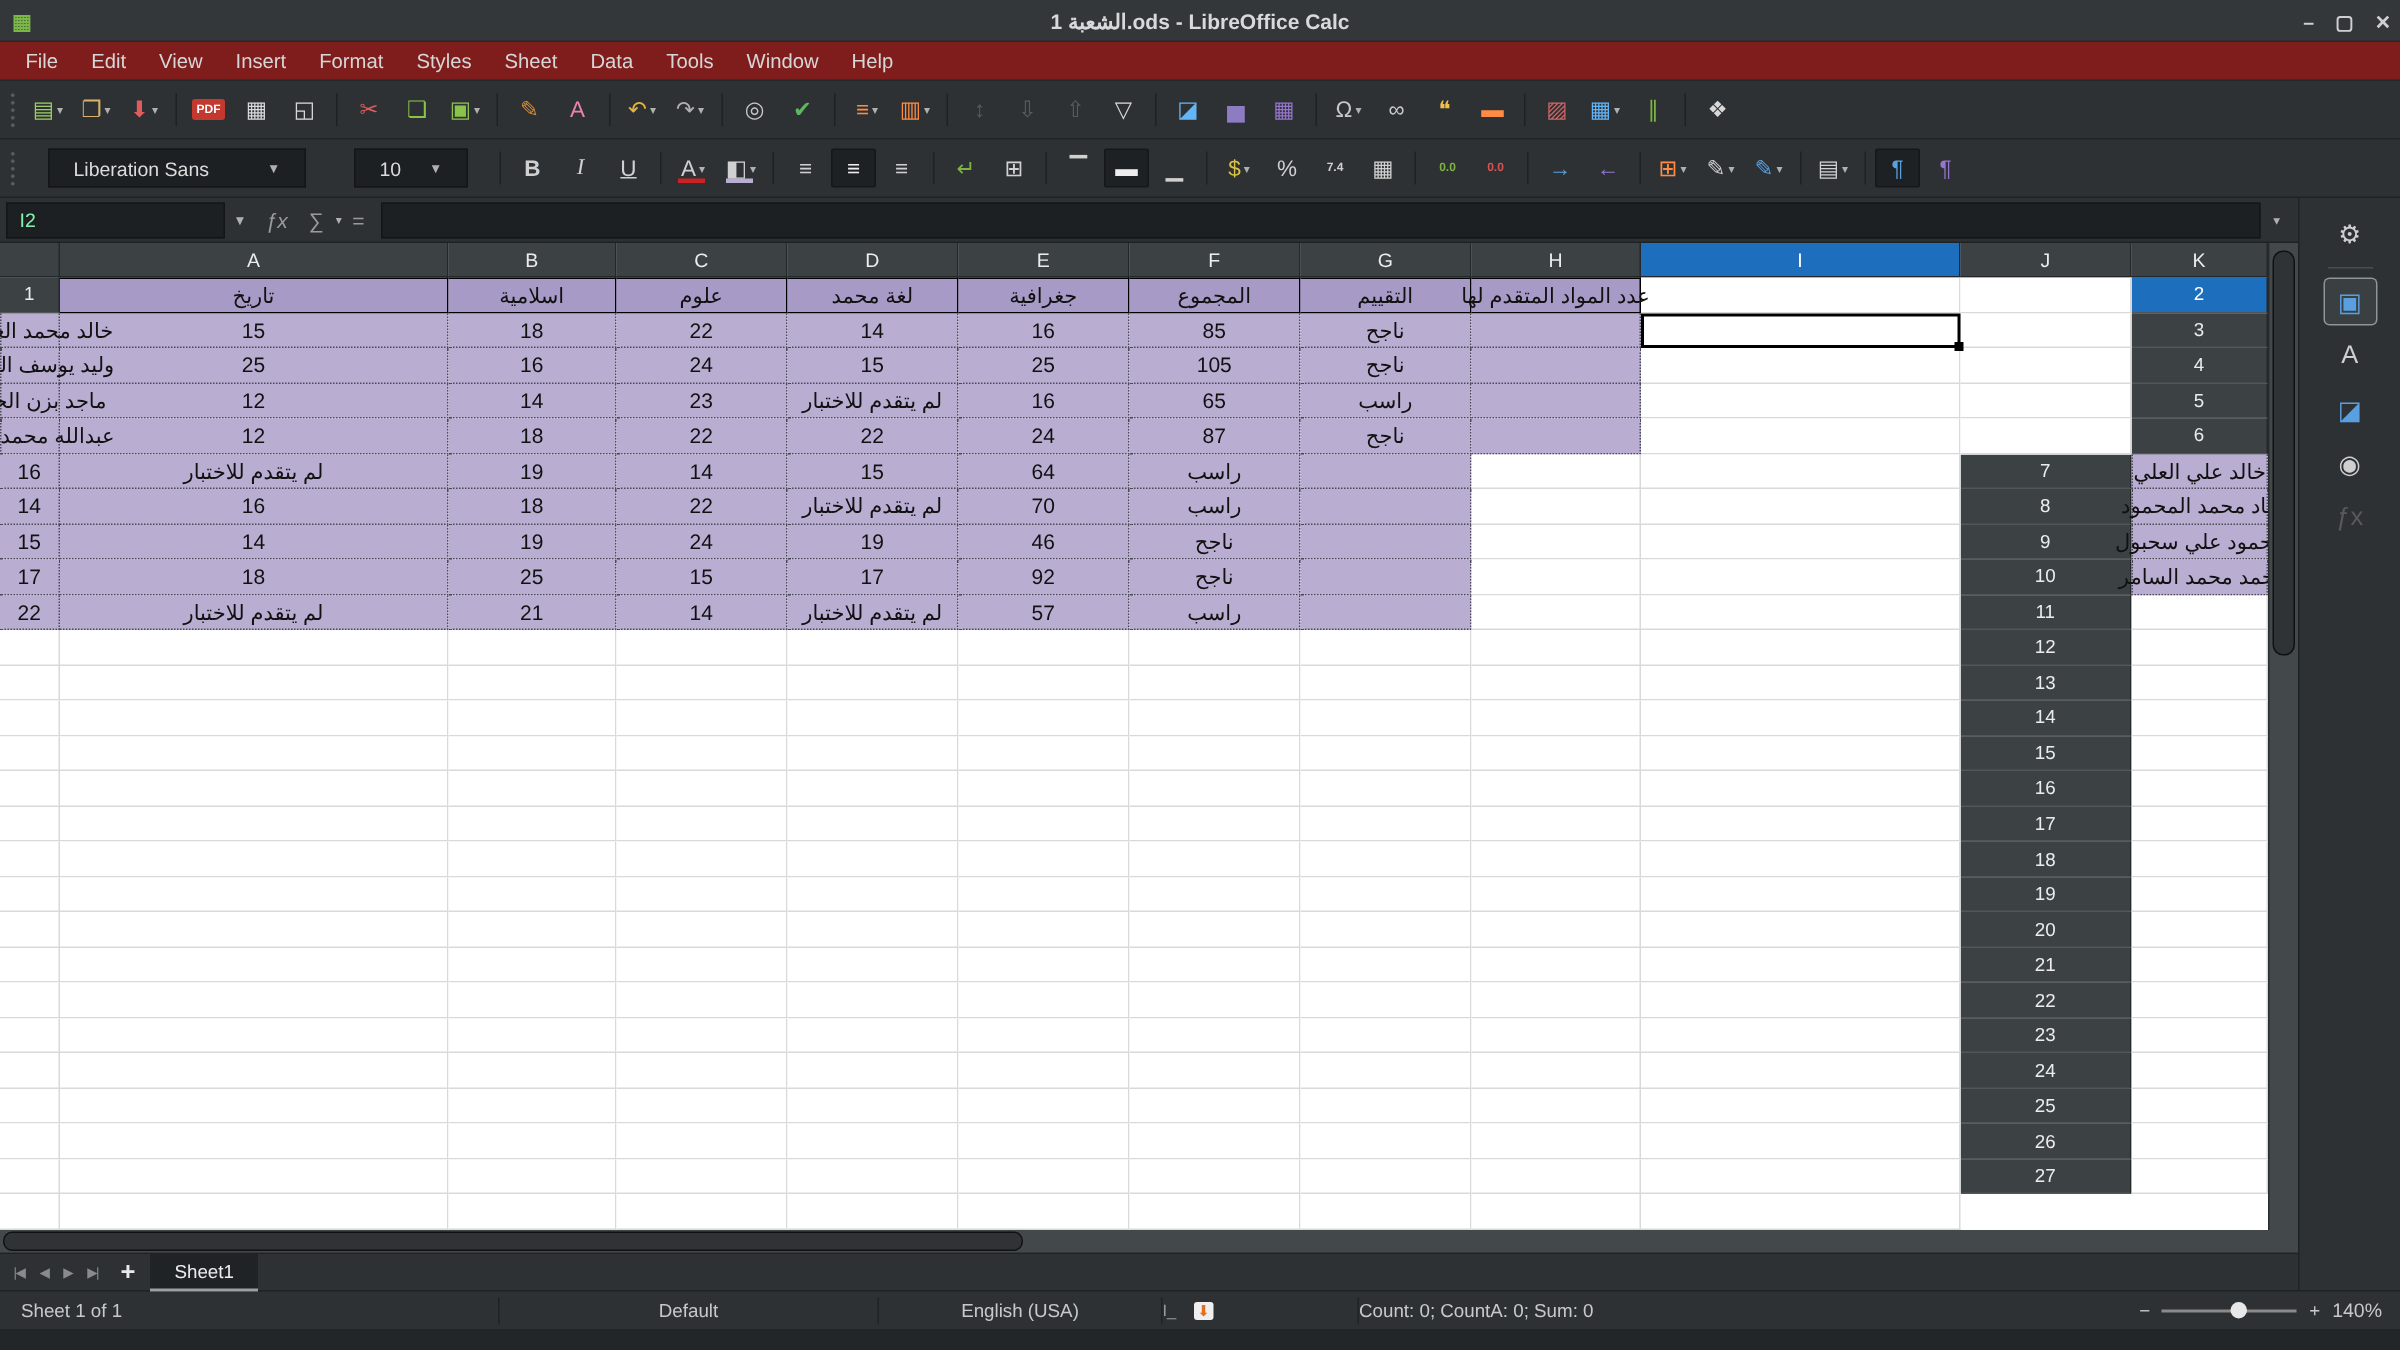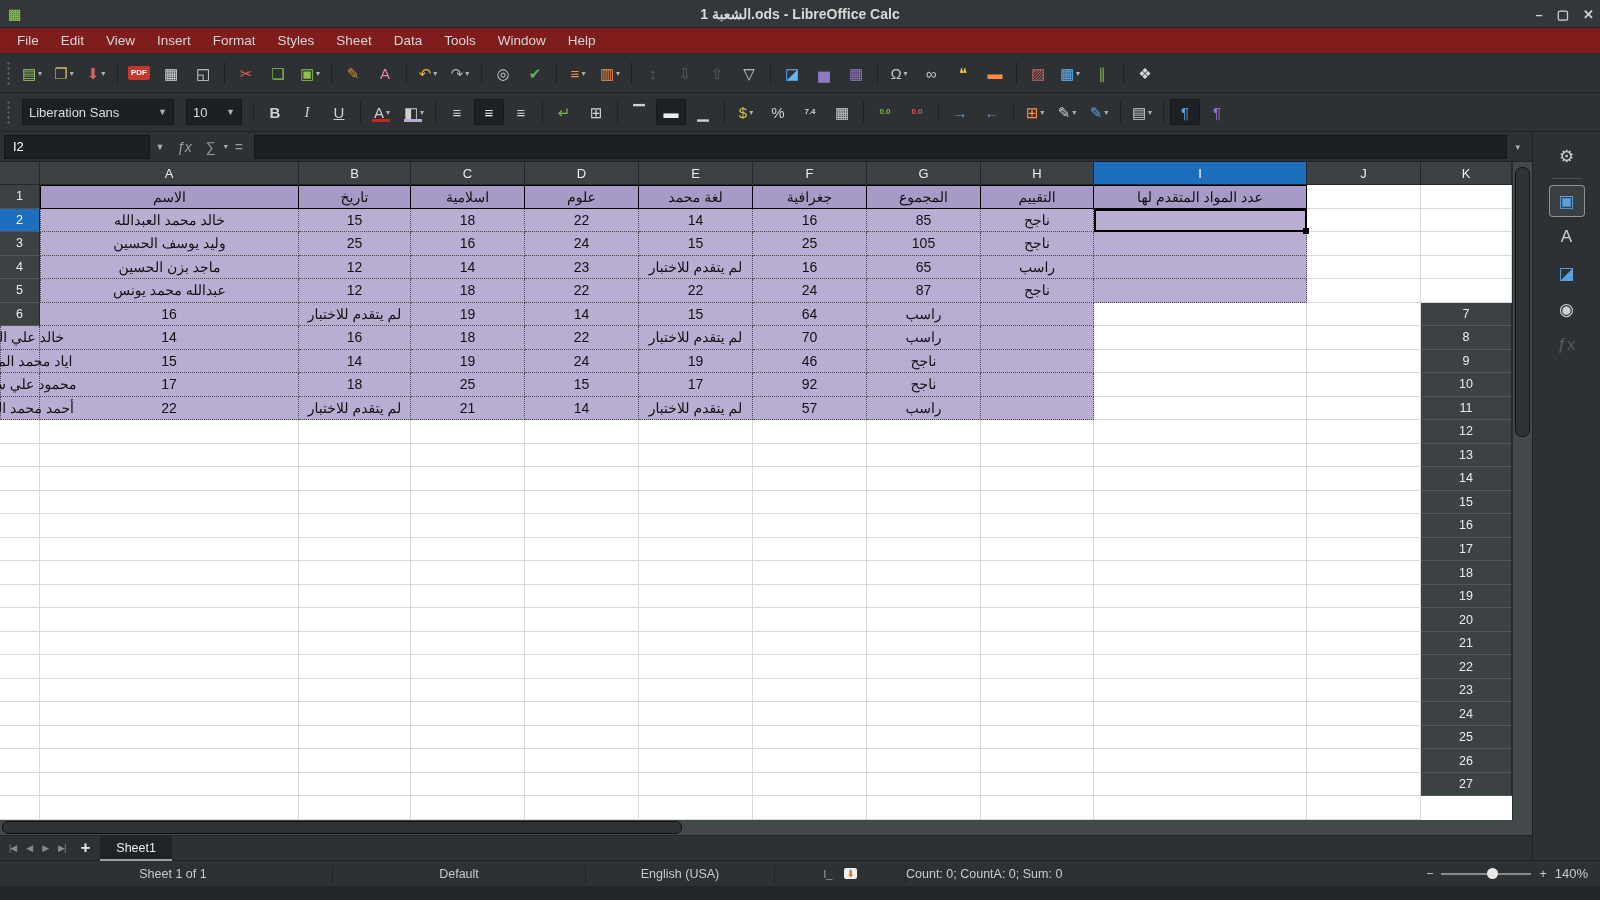--- a/index.html
+++ b/index.html
@@ -19,26 +19,26 @@
   .tbtn{height:26px;min-width:24px;padding:0 3px;display:flex;align-items:center;justify-content:center;gap:1px;border-radius:2px;position:relative;margin:0 1px;flex:none;}
   .tbtn.active{background:#1d2124;box-shadow:inset 0 0 0 1px #15181a;}
   .tbtn.disabled{opacity:.4;}
   .tglyph{font-size:15px;line-height:1;}
   .tglyph.b{font-weight:bold;} .tglyph.i{font-style:italic;font-family:"Liberation Serif",serif;} .tglyph.u{text-decoration:underline;}
   .tbadge{font-size:8px;font-weight:bold;line-height:1;}
   .tbadge.pill{padding:3px 3px;border-radius:2px;}
   .underbar{position:absolute;left:5px;right:7px;bottom:3px;height:3px;}
   .dd{font-size:8px;color:#b0b0b0;margin-left:1px;}
   .tsep{width:1px;height:22px;background:#1f2224;margin:0 5px;flex:none;}
-  .combo{height:24px;background:#1d2022;border:1px solid #131517;color:#dcdcdc;font-size:13px;display:flex;align-items:center;padding:0 6px;margin:0 6px;}
+  .combo{height:24px;background:#1d2022;border:1px solid #131517;color:#dcdcdc;font-size:13px;display:flex;align-items:center;padding:0 16px;margin:0 16px;}
   .combo .dd{margin-left:auto;padding-left:8px;font-size:9px;}
   #font-name-combo{width:138px;} #font-size-combo{width:42px;}
   
   #formulabar{height:30px;background:#2d3134;border-bottom:1px solid #202325;padding:2px 4px;width:1532px;box-sizing:border-box;}
-  #name-box{width:128px;height:22px;background:#1d2022;border:1px solid #131517;color:#ffffff;font-size:13px;padding:0 8px;font-family:"Liberation Sans",sans-serif;}
+  #name-box{width:128px;height:22px;background:#1d2022;border:1px solid #131517;color:#86efac;font-size:13px;padding:0 8px;font-family:"Liberation Sans",sans-serif;}
   .nb-dd{width:20px;text-align:center;color:#b0b0b0;font-size:9px;}
   .fxbtn{color:#9a9a9a;font-size:14px;padding:0 7px;}
   #formula-input{flex:1;height:22px;background:#1d2022;border:1px solid #131517;color:#e0e0e0;font-size:13px;padding:0 6px;margin-left:4px;}
   #expand-formula{color:#b0b0b0;font-size:9px;padding:0 8px;}
   #grid-row{display:flex;height:658px;}
   #grid{position:relative;width:1512px;height:658px;background:#fff;overflow:hidden;display:grid;}
   .hcell{background:#3c4144;color:#ececec;font-size:13px;display:flex;align-items:center;justify-content:center;border-right:1px solid #25282a;border-bottom:1px solid #25282a;box-sizing:border-box;}
   .hcell.sel{background:#1d6fbd;color:#fff;}
   .rcell{background:#3c4144;color:#ececec;font-size:12.5px;display:flex;align-items:center;justify-content:center;border-right:1px solid #25282a;border-bottom:1px solid #515659;box-sizing:border-box;}
   .rcell.sel{background:#1d6fbd;color:#fff;}
@@ -57,21 +57,21 @@
   #hthumb{position:absolute;top:1px;bottom:1px;left:2px;width:678px;background:#2f3336;border:1px solid #111;border-radius:6px;}
   
   #sheettabs{height:25px;background:#2d3134;border-top:1px solid #202325;padding-left:4px;}
   .navbtn{color:#8a8a8a;font-size:9px;padding:0 5px;letter-spacing:-1px;}
   #add-sheet{color:#e8e8e8;font-size:17px;font-weight:bold;padding:0 10px;}
   .sheet-tab{height:25px;display:flex;align-items:center;padding:0 16px;font-size:12.5px;color:#c8c8c8;}
   .sheet-tab.active{background:#1f2326;color:#ededed;box-shadow:inset 0 -2px 0 #9aa0a3;}
   
   #statusbar{height:26px;background:#2d3134;border-top:1px solid #202325;color:#c9c9c9;font-size:12.5px;width:1600px;}
   .sb-sep{width:1px;height:18px;background:#202325;}
-  .sb-cell{display:flex;align-items:center;height:100%;box-sizing:border-box;justify-content:center;}
+  .sb-cell{display:flex;align-items:center;height:100%;box-sizing:border-box;}
   #sb-zoomwrap{margin-left:auto;display:flex;align-items:center;gap:8px;padding-right:12px;}
   #zoom-track{width:90px;height:2px;background:#8a8a8a;position:relative;}
   #zoom-thumb{position:absolute;left:46px;top:-5px;width:11px;height:11px;border-radius:50%;background:#e8e8e8;}
   
   #rail{width:68px;background:#2d3134;border-left:1px solid #202325;display:flex;flex-direction:column;align-items:center;padding-top:6px;box-sizing:border-box;}
   .rail-btn{width:34px;height:30px;display:flex;align-items:center;justify-content:center;font-size:17px;margin:3px 0;border-radius:3px;}
   .rail-btn.active{box-shadow:0 0 0 1px #8f9496;background:#3a3f42;}
   .rail-btn.disabled{opacity:.45;}
   .rail-sep{width:30px;height:1px;background:#4a4e51;margin:4px 0;}
   #bottom-fill{height:16px;background:#232628;width:1600px;}
@@ -357,23 +357,20 @@
           <div class="hcell">C</div>
           <div class="hcell">D</div>
           <div class="hcell">E</div>
           <div class="hcell">F</div>
           <div class="hcell">G</div>
           <div class="hcell">H</div>
           <div class="hcell sel">I</div>
           <div class="hcell">J</div>
           <div class="hcell">K</div>
           <div class="rcell">1</div>
-          <div class="cell thead first">
-            <span dir="rtl">الاسم</span>
-          </div>
           <div class="cell thead">
             <span dir="rtl">تاريخ</span>
           </div>
           <div class="cell thead">
             <span dir="rtl">اسلامية</span>
           </div>
           <div class="cell thead">
             <span dir="rtl">علوم</span>
           </div>
           <div class="cell thead">

